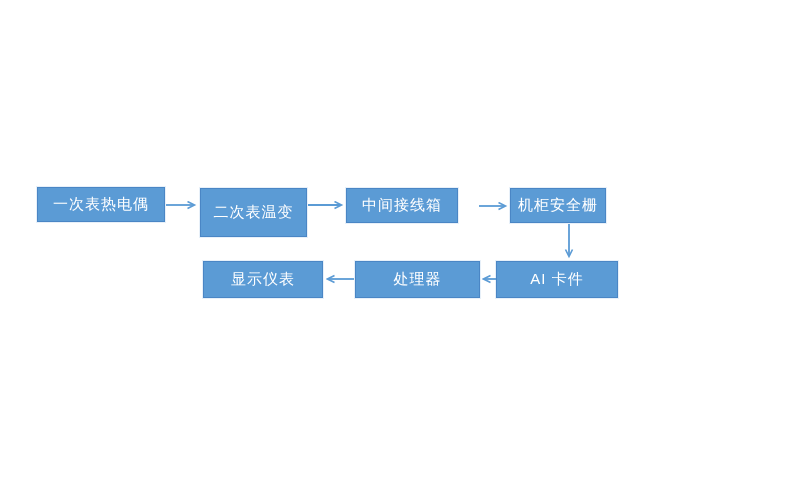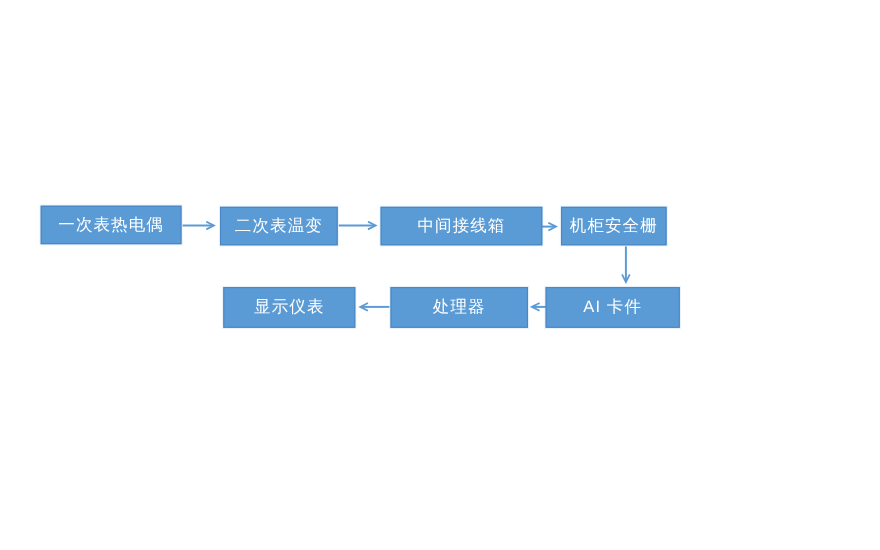--- a/index.html
+++ b/index.html
@@ -28,22 +28,22 @@
     display: flex;
     align-items: center;
     justify-content: center;
     font-size: 15px;
     letter-spacing: 1px;
     cursor: default;
     box-shadow: 0 0 0 1px rgba(91,155,213,0.15);
   }
 
   #node-primary-thermocouple { left: 37px;  top: 187px; width: 128px; height: 35px; }
-  #node-secondary-transmitter{ left: 200px; top: 188px; width: 107px; height: 35px; }
-  #node-junction-box         { left: 346px; top: 188px; width: 147px; height: 35px; }
+  #node-secondary-transmitter{ left: 200px; top: 188px; width: 107px; height: 49px; }
+  #node-junction-box         { left: 346px; top: 188px; width: 112px; height: 35px; }
   #node-safety-barrier       { left: 510px; top: 188px; width: 96px; height: 35px; }
   #node-ai-card              { left: 496px; top: 261px; width: 122px; height: 37px; }
   #node-processor            { left: 355px; top: 261px; width: 125px; height: 37px; }
   #node-display-instrument   { left: 203px; top: 261px; width: 120px; height: 37px; justify-content: center; }
 
   svg.connectors {
     position: absolute;
     left: 0; top: 0;
     width: 800px; height: 500px;
     pointer-events: none;

